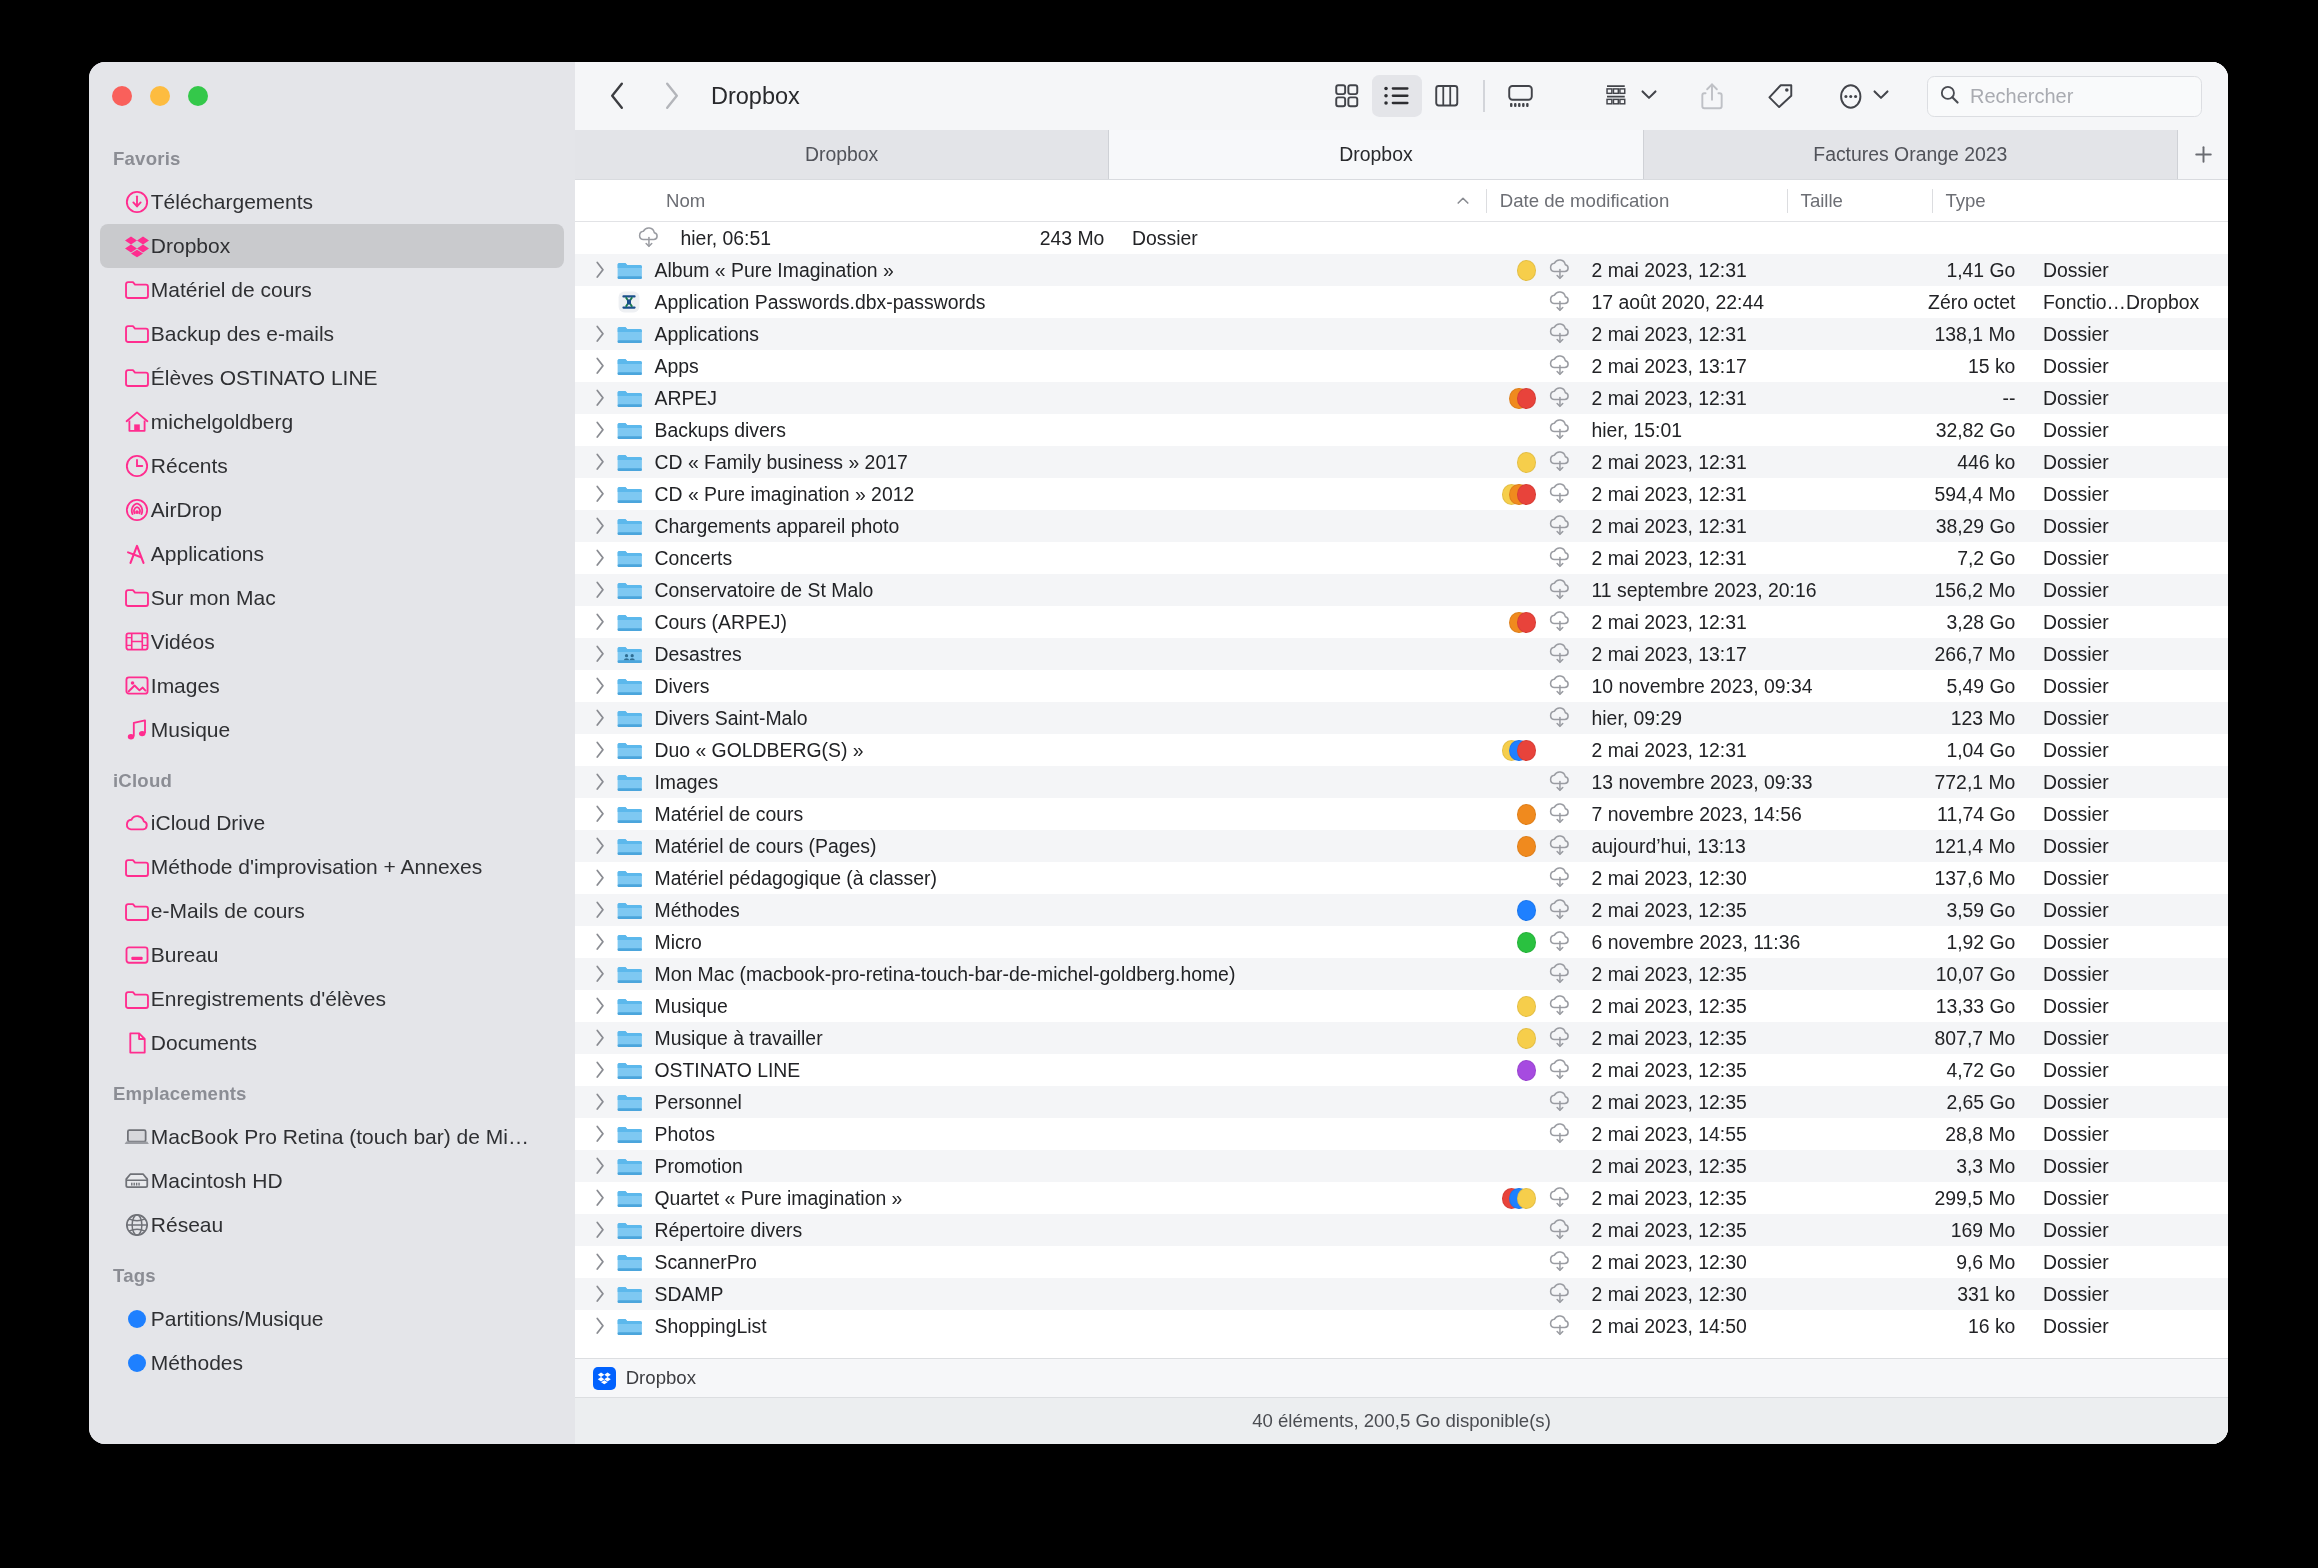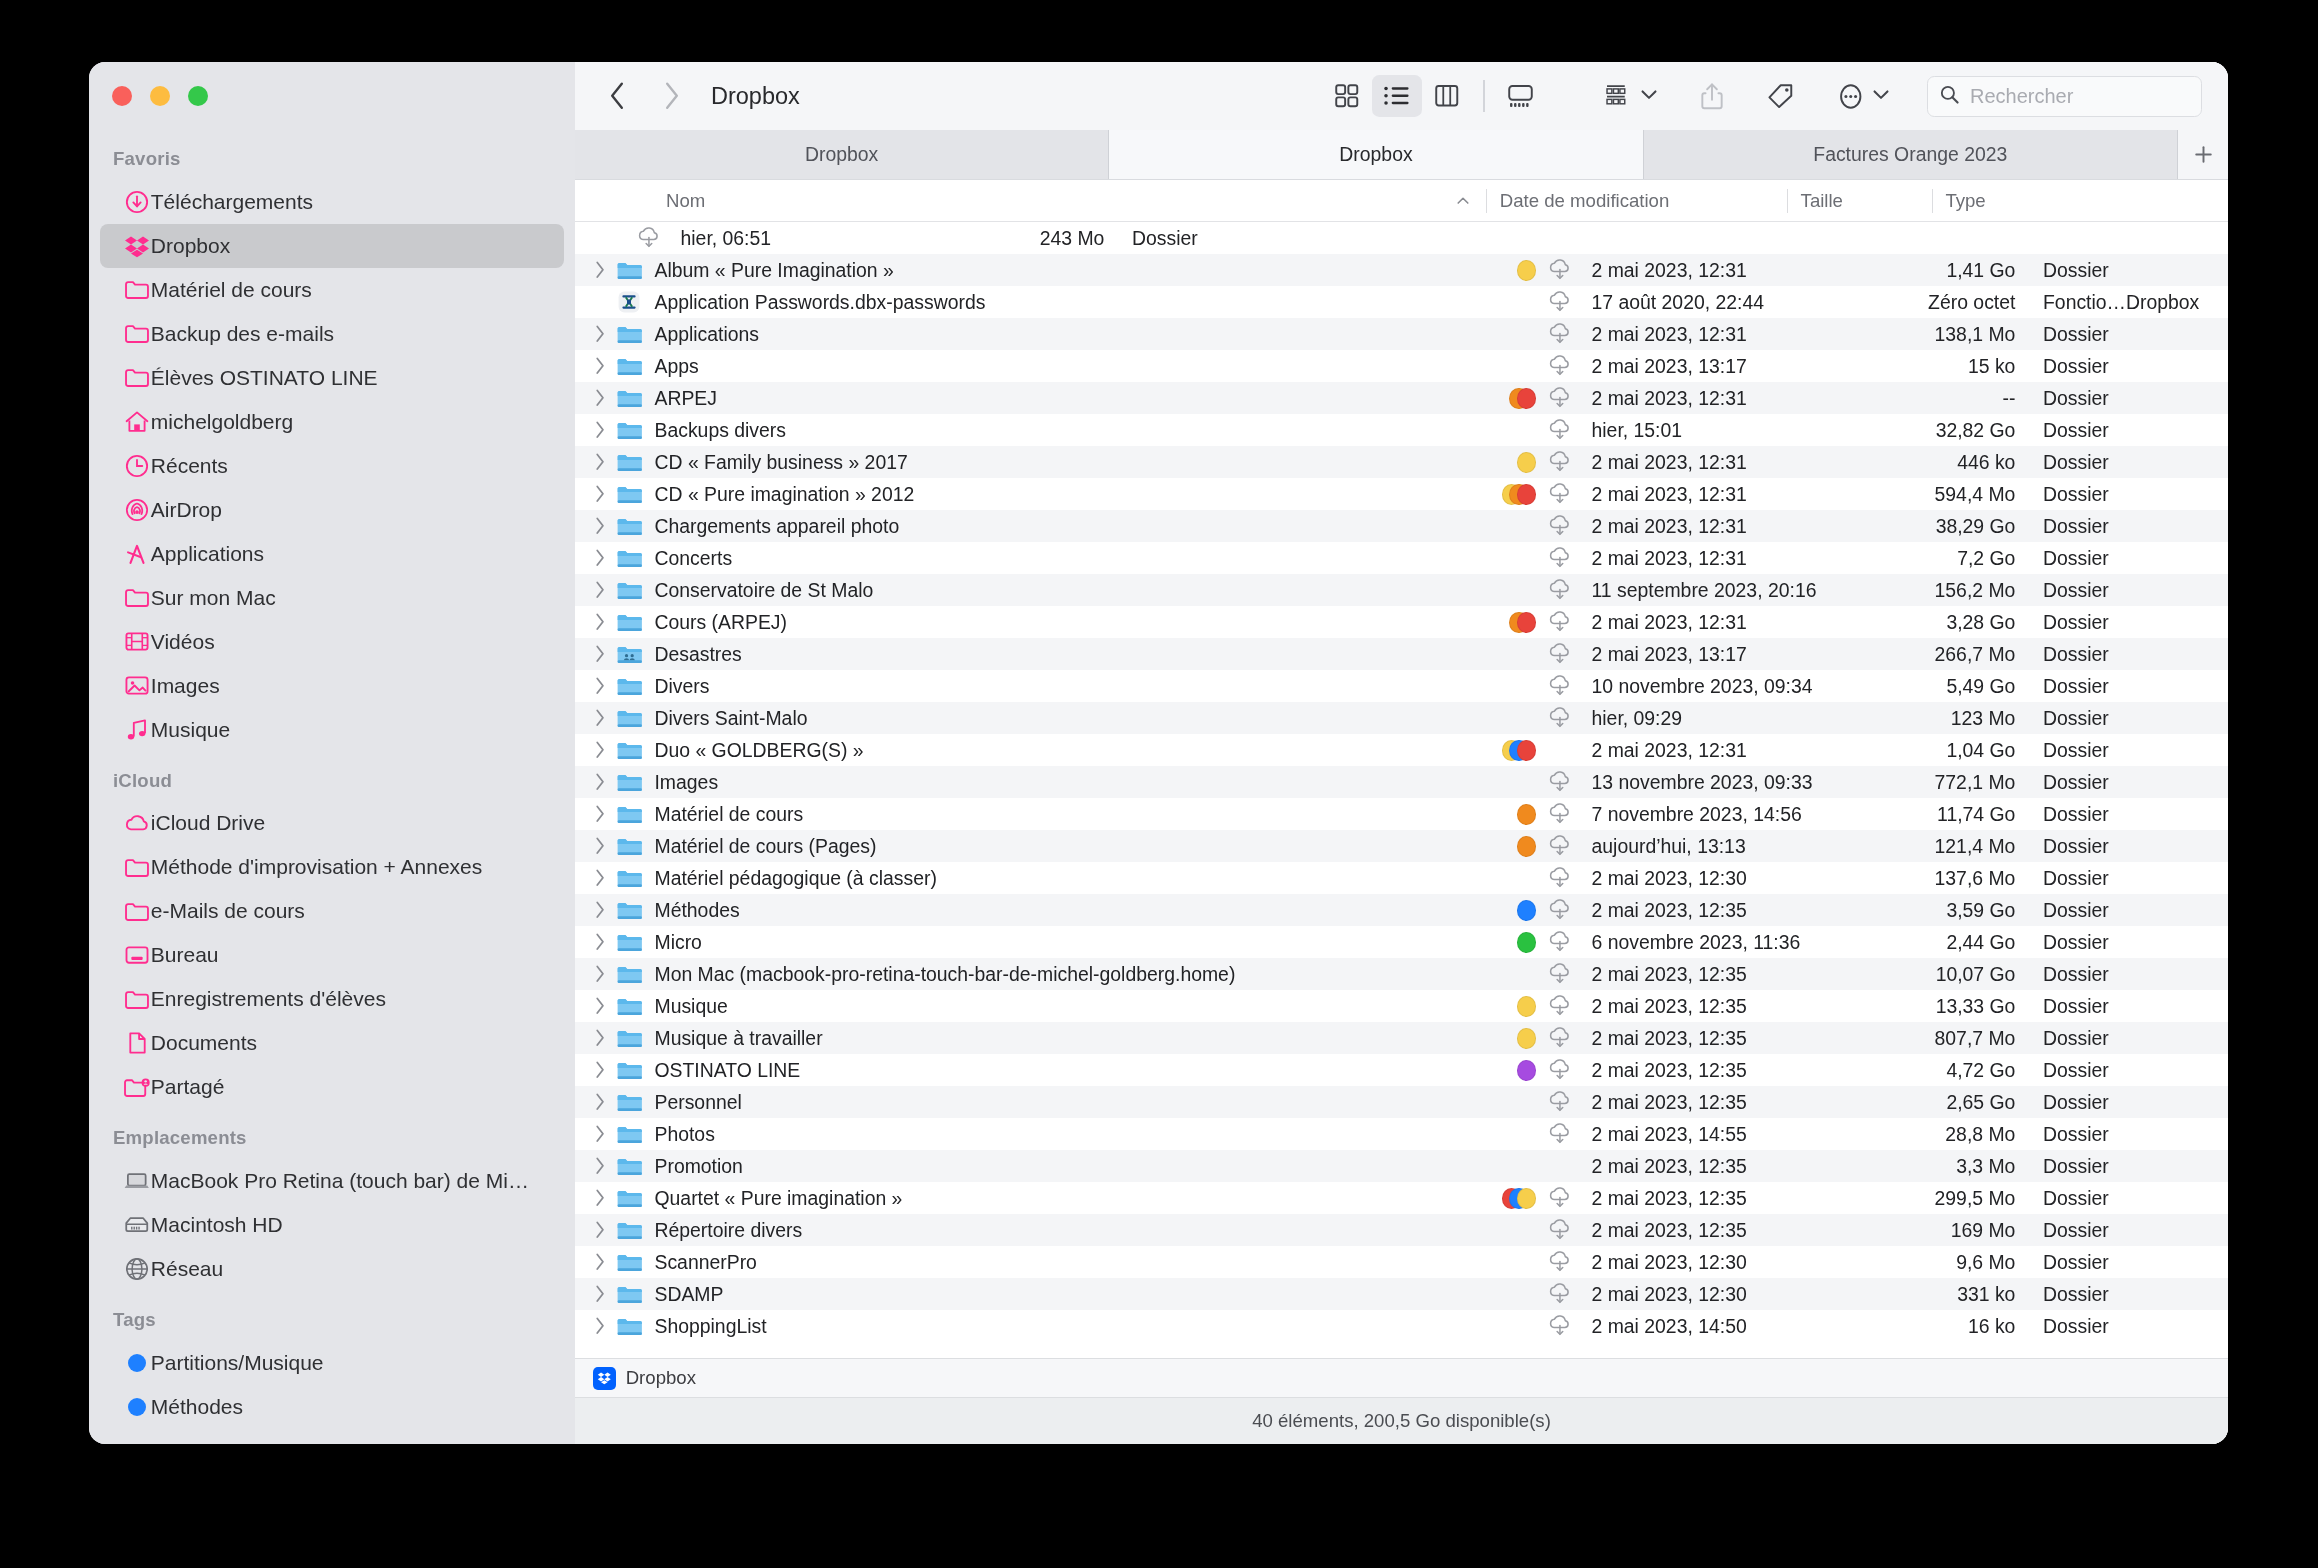--- a/index.html
+++ b/index.html
@@ -457,31 +457,20 @@
           <span>Enregistrements d'élèves</span>
         </div>
         <div class="sb-item">
           <span class="sb-icon">
             <svg width="21" height="24" viewBox="0 0 26 30">
               <path d="M4 3 H15 L22 10 V27 H4 Z" stroke="#ff2d8f" stroke-width="2.3" fill="none" stroke-linejoin="round"></path>
               <path d="M15 3 V10 H22" stroke="#ff2d8f" stroke-width="2.3" fill="none" stroke-linejoin="round"></path>
             </svg>
           </span>
           <span>Documents</span>
-        </div>
-        <div class="sb-item">
-          <span class="sb-icon">
-            <svg width="27.5" height="23" viewBox="0 0 34 28">
-              <path d="M2.5 7.5 a2.5 2.5 0 0 1 2.5 -2.5 H11 l2.6 3 H25 a2.5 2.5 0 0 1 2.5 2.5 V22 a2.5 2.5 0 0 1 -2.5 2.5 H5 A2.5 2.5 0 0 1 2.5 22 Z" stroke="#ff2d8f" stroke-width="2.3" fill="none" stroke-linejoin="round"></path>
-              <circle cx="28" cy="8" r="5" fill="#ff2d8f"></circle>
-              <circle cx="28" cy="6.4" r="1.5" fill="#e4e5e9"></circle>
-              <path d="M25.4 10.6 a2.9 2.9 0 0 1 5.2 0" fill="#e4e5e9"></path>
-            </svg>
-          </span>
-          <span>Partagé</span>
         </div>
         <div class="sb-section-title">Emplacements</div>
         <div class="sb-item">
           <span class="sb-icon">
             <svg width="27.5" height="21" viewBox="0 0 34 26">
               <rect x="6" y="4" width="22" height="14" rx="1.8" stroke="#6f7177" stroke-width="2.2" fill="#d7d8dc"></rect>
               <path d="M2 21 H32 L30 18 H4 Z" fill="#9a9ca2"></path>
             </svg>
           </span>
           <span>MacBook Pro Retina (touch bar) de Mi…</span>
@@ -1320,21 +1309,21 @@
             <span class="tagdot" style="background: rgb(42, 193, 64); right: 0px; z-index: 1;"></span>
           </div>
           <div class="cell-cloud">
             <svg width="29" height="24" viewBox="0 0 36 30">
   <path d="M10 17 a5.3 5.3 0 0 1 0.5 -10.5 a7.2 7.2 0 0 1 13.5 1.8 a4.4 4.4 0 0 1 -0.7 8.7 Z" stroke="#9a9ca2" stroke-width="1.9" fill="none" stroke-linejoin="round"></path>
   <line x1="17.3" y1="14.5" x2="17.3" y2="25" stroke="#9a9ca2" stroke-width="1.9" stroke-linecap="round"></line>
   <path d="M13.8 21.8 L17.3 25.4 L20.8 21.8" stroke="#9a9ca2" stroke-width="1.9" fill="none" stroke-linecap="round" stroke-linejoin="round"></path>
 </svg>
           </div>
           <div class="cell-date">6 novembre 2023, 11:36</div>
-          <div class="cell-size">2,44 Go</div>
+          <div class="cell-size">1,92 Go</div>
           <div class="cell-type">Dossier</div>
         </div>
         <div class="row alt">
           <div class="cell-name">
             <span class="disclosure">
               <svg width="13" height="19.4" viewBox="0 0 16 24">
                 <path d="M4 3 L11 12 L4 21" stroke="#8a8c92" stroke-width="2.2" fill="none" stroke-linecap="round" stroke-linejoin="round"></path>
               </svg>
             </span>
             <span class="file-icon">

